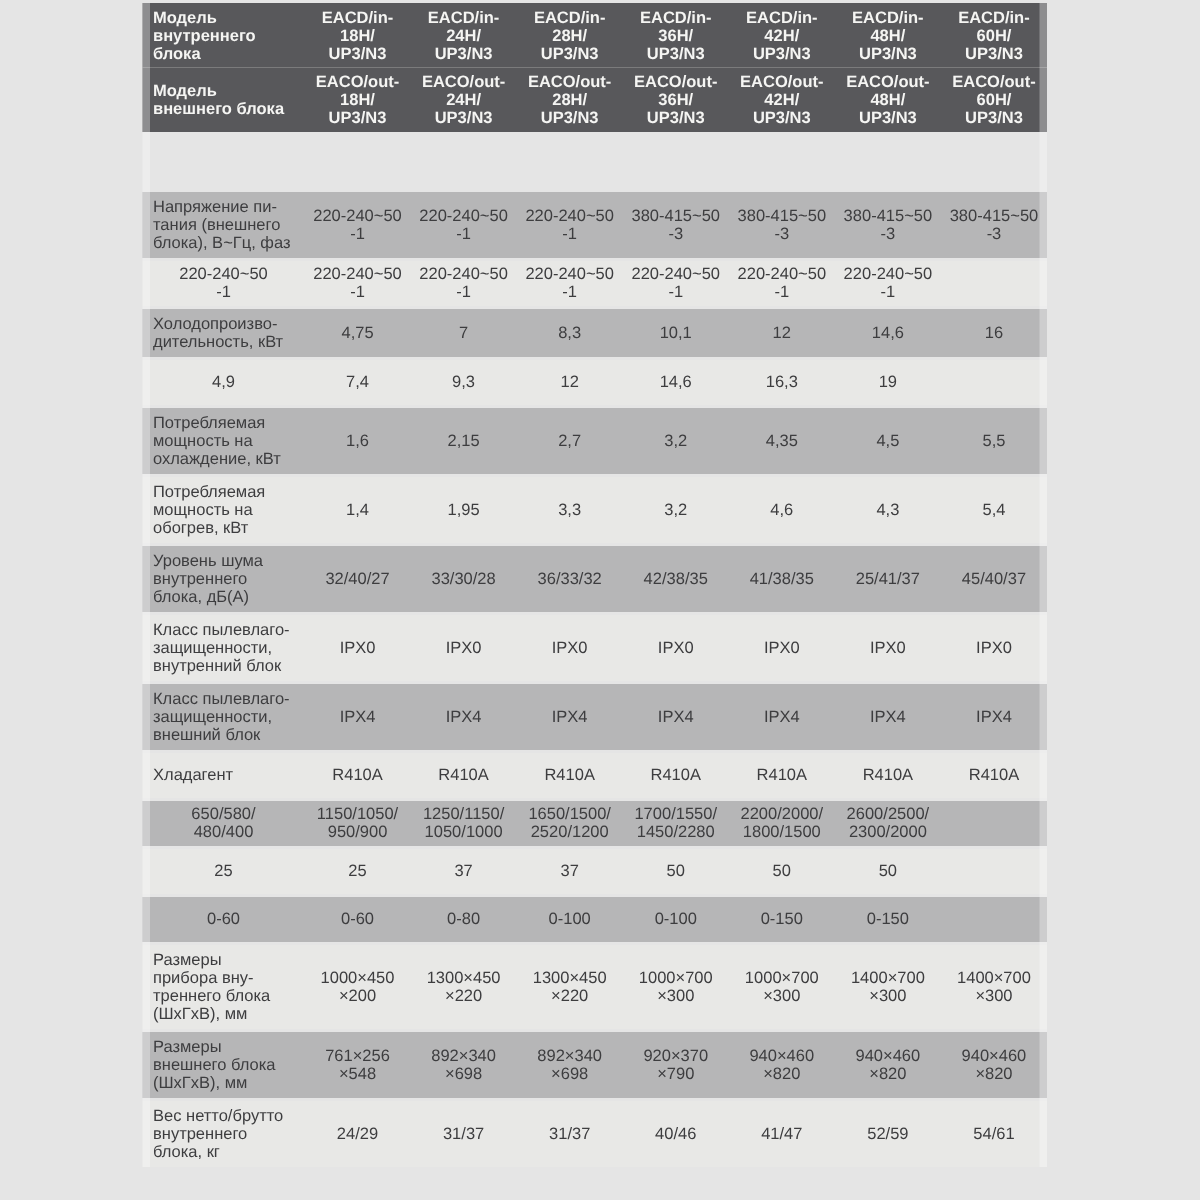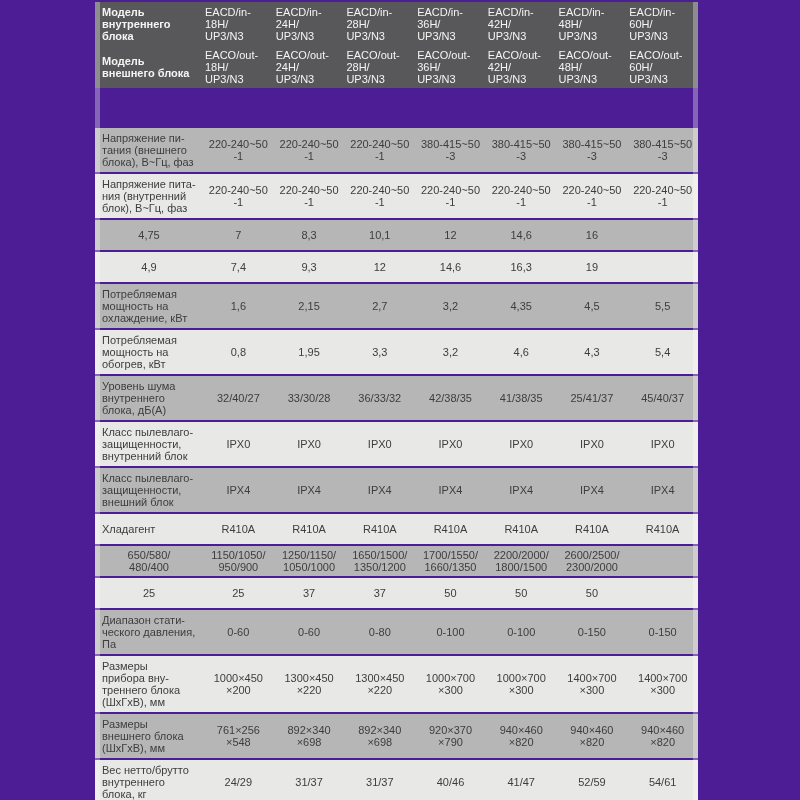--- a/index.html
+++ b/index.html
@@ -4,21 +4,21 @@
 <style>
   html, body {
     margin: 0;
     padding: 0;
     background: #ffffff;
   }
   .page {
     position: relative;
     width: 800px;
     height: 800px;
-    background: #4c1d95;
+    background: #e5e5e5;
     overflow: hidden;
     font-family: "Liberation Sans", "DejaVu Sans", sans-serif;
     color: var(--text, #3d3d3f);
   }
   .spec-table {
     position: absolute;
     left: 95px;
     top: 2px;
     width: 603px;
   }
@@ -52,21 +52,22 @@
   }
   .cell.val {
     text-align: center;
     padding: 1px 2px;
   }
   .hrow .cell.label {
     font-weight: bold;
     font-size: 11px;
   }
   .hrow .cell.model {
-    font-weight: normal;
+    font-weight: bold;
+    text-align: center;
     padding: 2px 2px;
   }
   .edge {
     position: absolute;
     top: 0;
     bottom: 0;
     width: 5px;
     background: rgba(255,255,255,0.32);
     pointer-events: none;
   }
@@ -146,39 +147,38 @@
           <div class="cell val">380-415~50
 -3</div>
           <div class="cell val">380-415~50
 -3</div>
           <div class="cell val">380-415~50
 -3</div>
           <div class="cell val">380-415~50
 -3</div>
         </div>
         <div class="row light">
-    <div class="cell label">Напряжение пита-
-ния (внутренний
-блок), В~Гц, фаз</div>
   <div class="cell val">220-240~50
 -1</div>
           <div class="cell val">220-240~50
 -1</div>
           <div class="cell val">220-240~50
 -1</div>
           <div class="cell val">220-240~50
 -1</div>
           <div class="cell val">220-240~50
 -1</div>
           <div class="cell val">220-240~50
 -1</div>
           <div class="cell val">220-240~50
 -1</div>
         </div>
         <div class="row dark">
+    <div class="cell label">Холодопроизво-
+дительность, кВт</div>
   <div class="cell val">4,75</div>
           <div class="cell val">7</div>
           <div class="cell val">8,3</div>
           <div class="cell val">10,1</div>
           <div class="cell val">12</div>
           <div class="cell val">14,6</div>
           <div class="cell val">16</div>
         </div>
         <div class="row light">
   <div class="cell val">4,9</div>
@@ -198,21 +198,21 @@
           <div class="cell val">2,7</div>
           <div class="cell val">3,2</div>
           <div class="cell val">4,35</div>
           <div class="cell val">4,5</div>
           <div class="cell val">5,5</div>
         </div>
         <div class="row light">
     <div class="cell label">Потребляемая
 мощность на
 обогрев, кВт</div>
-  <div class="cell val">0,8</div>
+  <div class="cell val">1,4</div>
           <div class="cell val">1,95</div>
           <div class="cell val">3,3</div>
           <div class="cell val">3,2</div>
           <div class="cell val">4,6</div>
           <div class="cell val">4,3</div>
           <div class="cell val">5,4</div>
         </div>
         <div class="row dark">
     <div class="cell label">Уровень шума
 внутреннего
@@ -260,41 +260,38 @@
           <div class="cell val">R410A</div>
         </div>
         <div class="row dark">
   <div class="cell val">650/580/
 480/400</div>
           <div class="cell val">1150/1050/
 950/900</div>
           <div class="cell val">1250/1150/
 1050/1000</div>
           <div class="cell val">1650/1500/
-1350/1200</div>
+2520/1200</div>
           <div class="cell val">1700/1550/
-1660/1350</div>
+1450/2280</div>
           <div class="cell val">2200/2000/
 1800/1500</div>
           <div class="cell val">2600/2500/
 2300/2000</div>
         </div>
         <div class="row light">
   <div class="cell val">25</div>
           <div class="cell val">25</div>
           <div class="cell val">37</div>
           <div class="cell val">37</div>
           <div class="cell val">50</div>
           <div class="cell val">50</div>
           <div class="cell val">50</div>
         </div>
         <div class="row dark">
-    <div class="cell label">Диапазон стати-
-ческого давления,
-Па</div>
   <div class="cell val">0-60</div>
           <div class="cell val">0-60</div>
           <div class="cell val">0-80</div>
           <div class="cell val">0-100</div>
           <div class="cell val">0-100</div>
           <div class="cell val">0-150</div>
           <div class="cell val">0-150</div>
         </div>
         <div class="row light">
     <div class="cell label">Размеры

